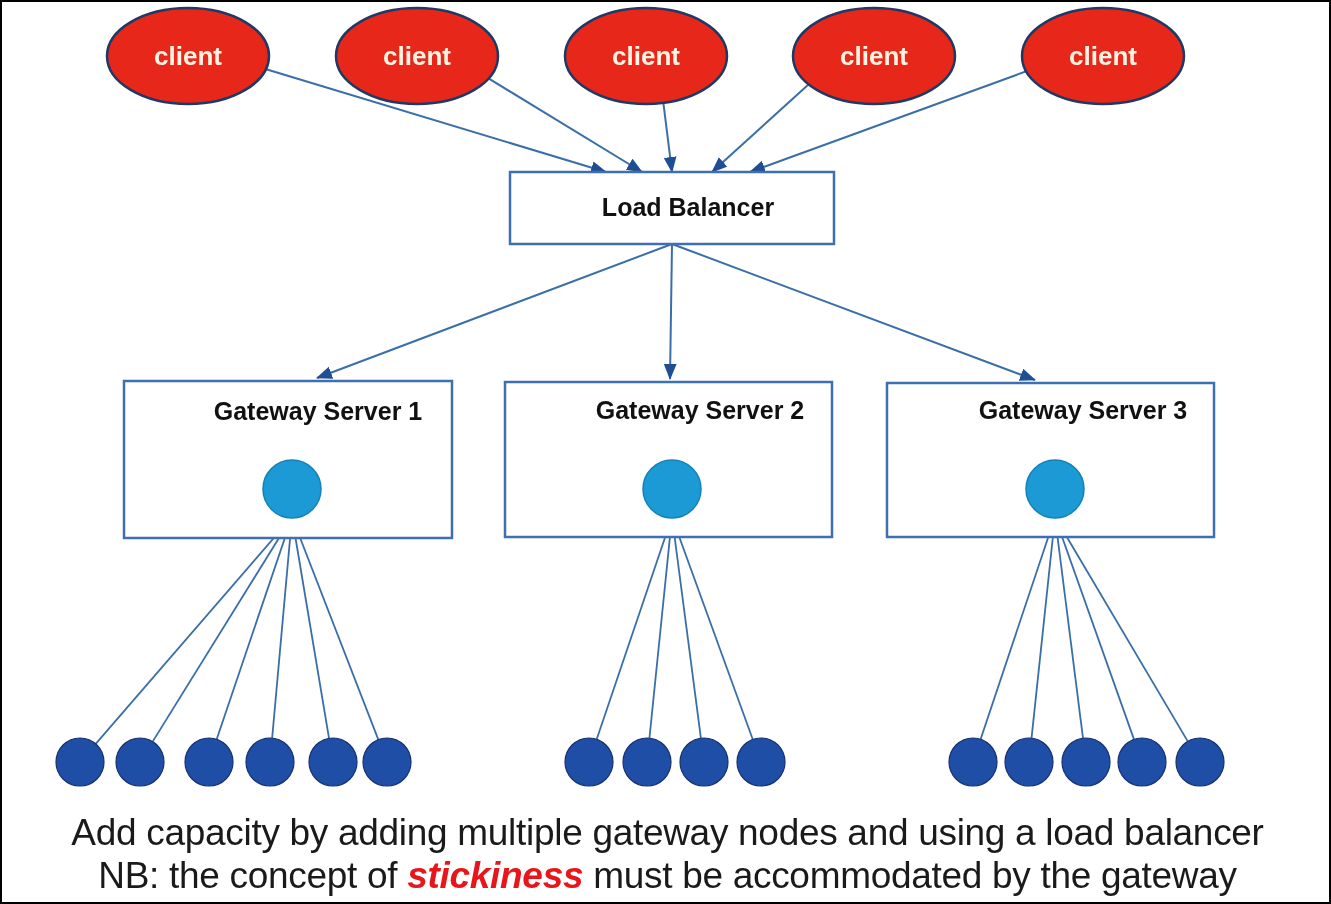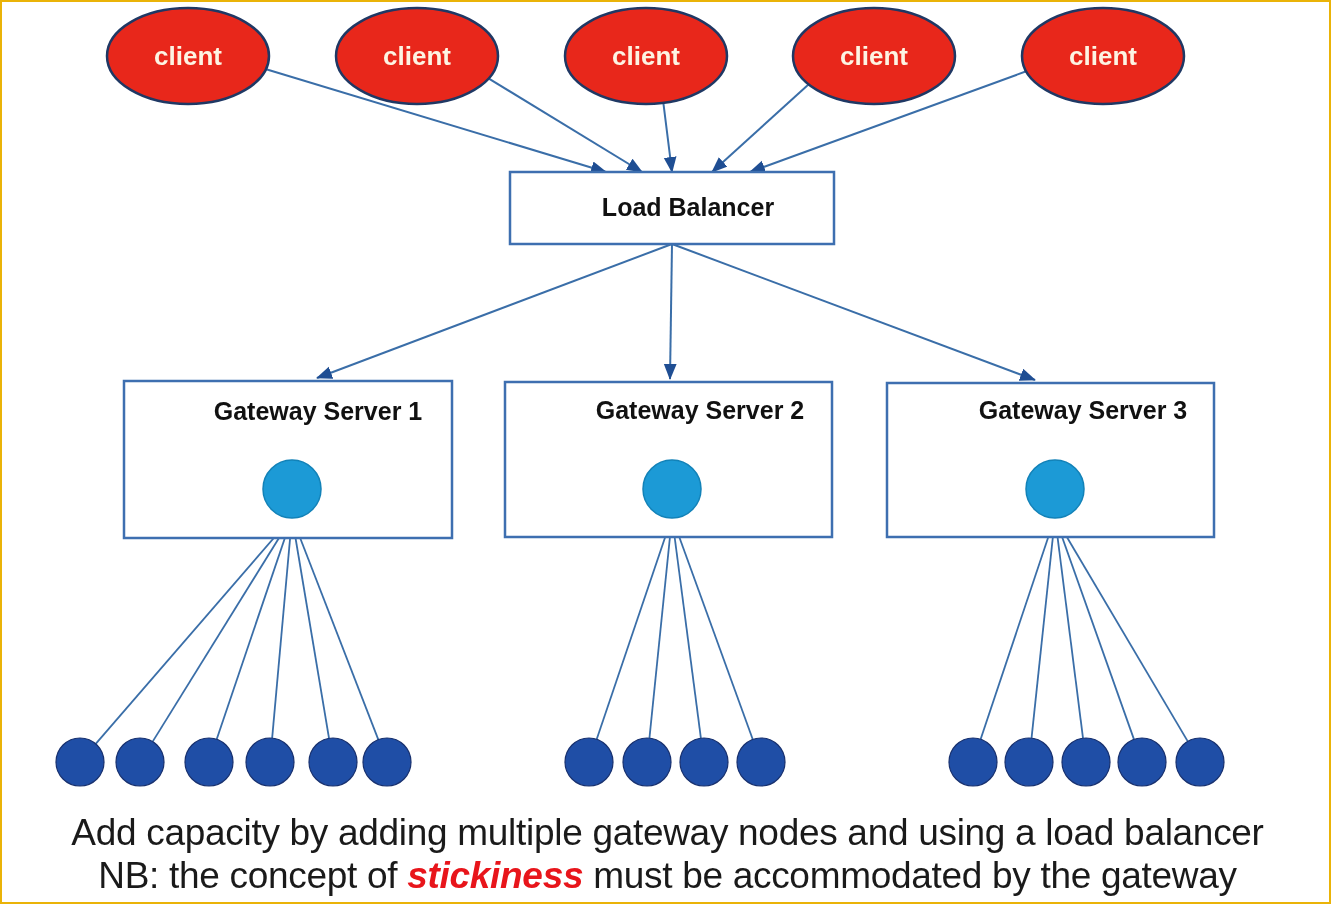--- a/index.html
+++ b/index.html
@@ -10,21 +10,21 @@
   body {
     font-family: "Liberation Sans", sans-serif;
   }
   #canvas {
     position: relative;
     width: 1331px;
     height: 904px;
     background: #ffffff;
     overflow: hidden;
     box-sizing: border-box;
-    border: 2px solid #eab308;
+    border: 2px solid #000000;
   }
   #diagram-svg {
     position: absolute;
     left: 0;
     top: 0;
     width: 1331px;
     height: 904px;
   }
   .client-label {
     font-family: "Liberation Sans", sans-serif;

